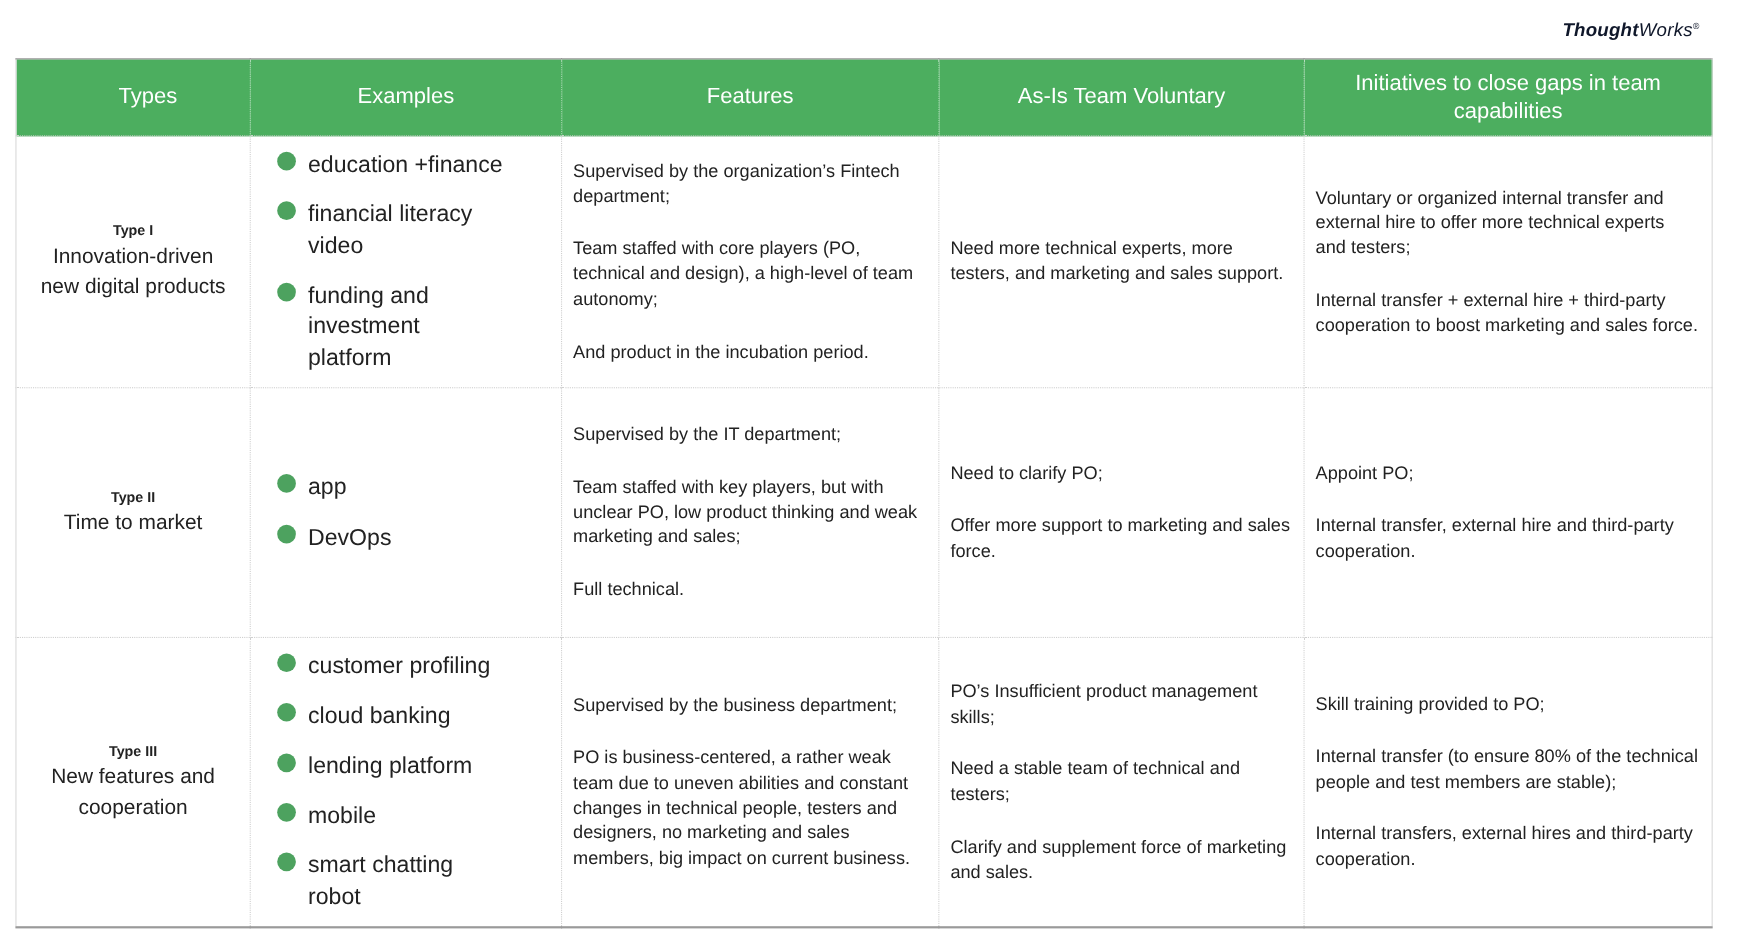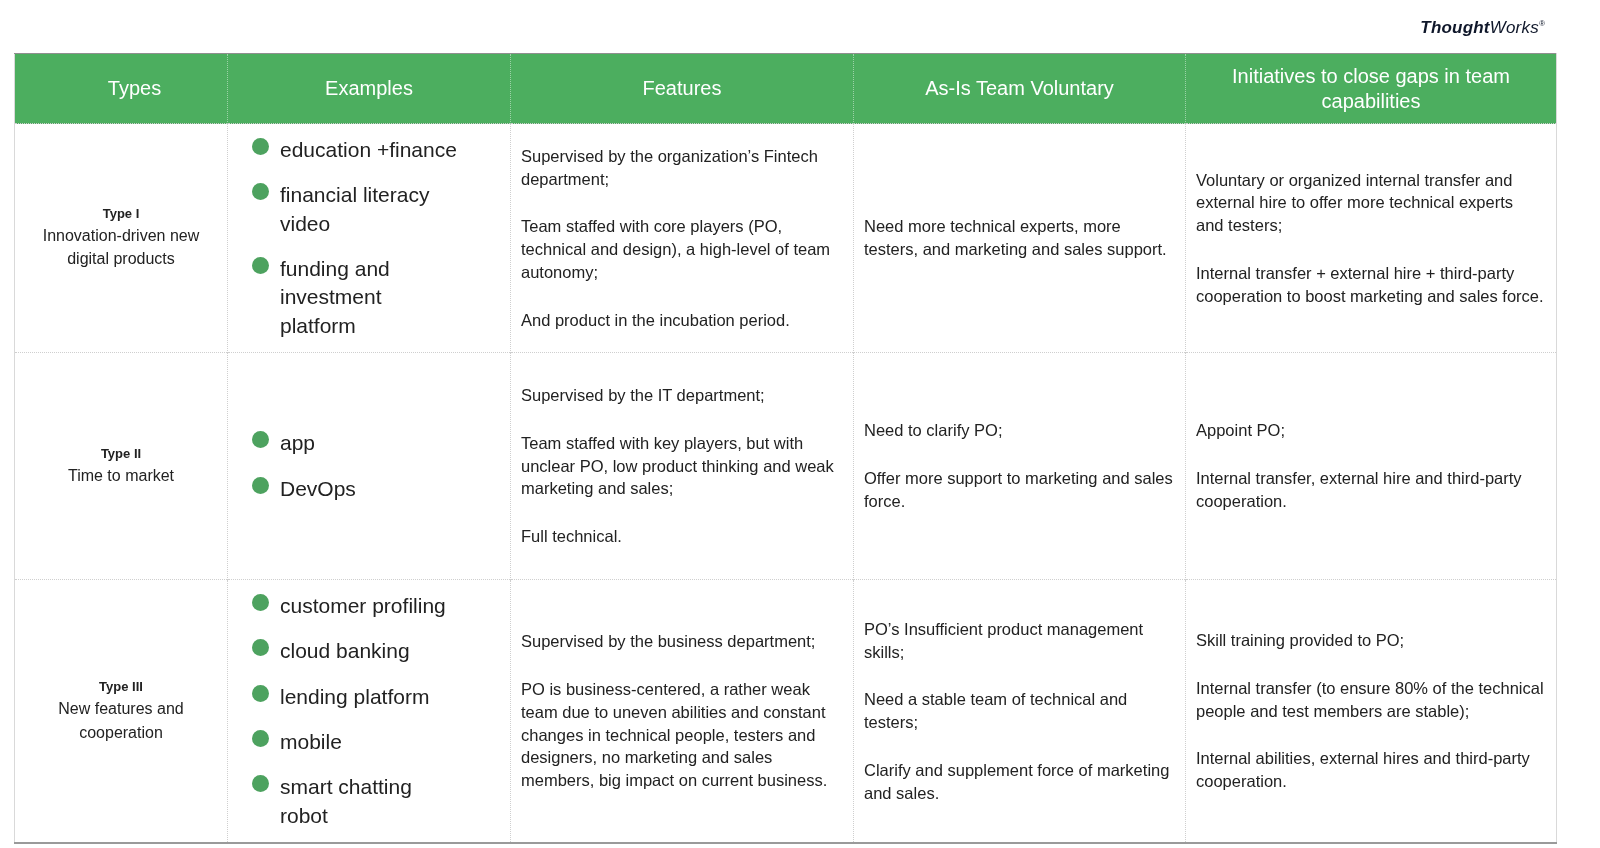--- a/index.html
+++ b/index.html
@@ -47,21 +47,21 @@
     padding:12px 12px 12px 10px;
     font-size:16.5px;line-height:1.38;
   }
   tbody td:first-child{border-left:none;}
   tr.row1 td{height:218px;}
   tr.row2 td{height:227px;}
   tr.row3 td{height:254px;}
   
   td.types{text-align:center;padding:10px 14px;}
   .type-title{font-weight:700;font-size:13px;line-height:1.45;}
-  .type-subtitle{font-size:16px;line-height:1.45;}
+  .type-subtitle{font-size:19px;line-height:1.45;}
   
   td.examples{padding-left:24px;}
   ul.ex-list{list-style:none;margin:0;padding:0;}
   ul.ex-list li{
     display:flex;align-items:flex-start;gap:11px;
     margin:0 0 17px 0;font-size:21px;line-height:1.35;
   }
   ul.ex-list li:last-child{margin-bottom:0;}
   .dot{
     flex:0 0 auto;width:17px;height:17px;border-radius:50%;
@@ -196,17 +196,17 @@
           <p>PO is business-centered, a rather weak team due to uneven abilities and constant changes in technical people, testers and designers, no marketing and sales members, big impact on current business.</p>
         </td>
         <td class="paras">
           <p>PO’s Insufficient product management skills;</p>
           <p>Need a stable team of technical and testers;</p>
           <p>Clarify and supplement force of marketing and sales.</p>
         </td>
         <td class="paras">
           <p>Skill training provided to PO;</p>
           <p>Internal transfer (to ensure 80% of the technical people and test members are stable);</p>
-          <p>Internal abilities, external hires and third-party cooperation.</p>
+          <p>Internal transfers, external hires and third-party cooperation.</p>
         </td>
       </tr>
     </tbody>
 </table>
 
 </body></html>

